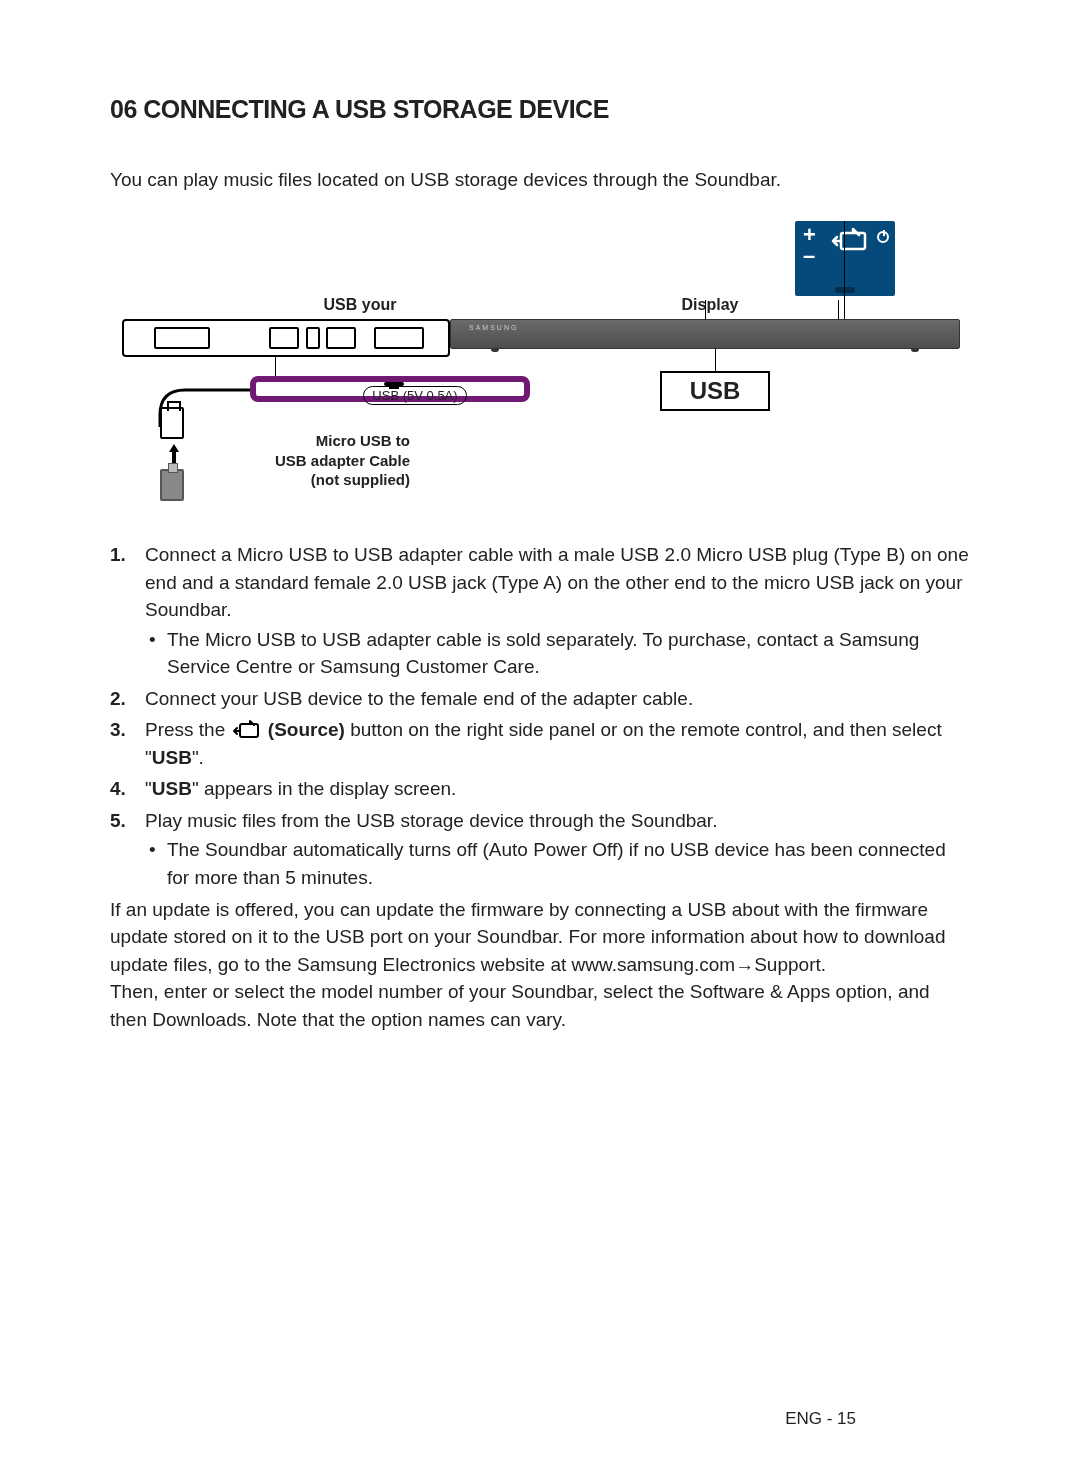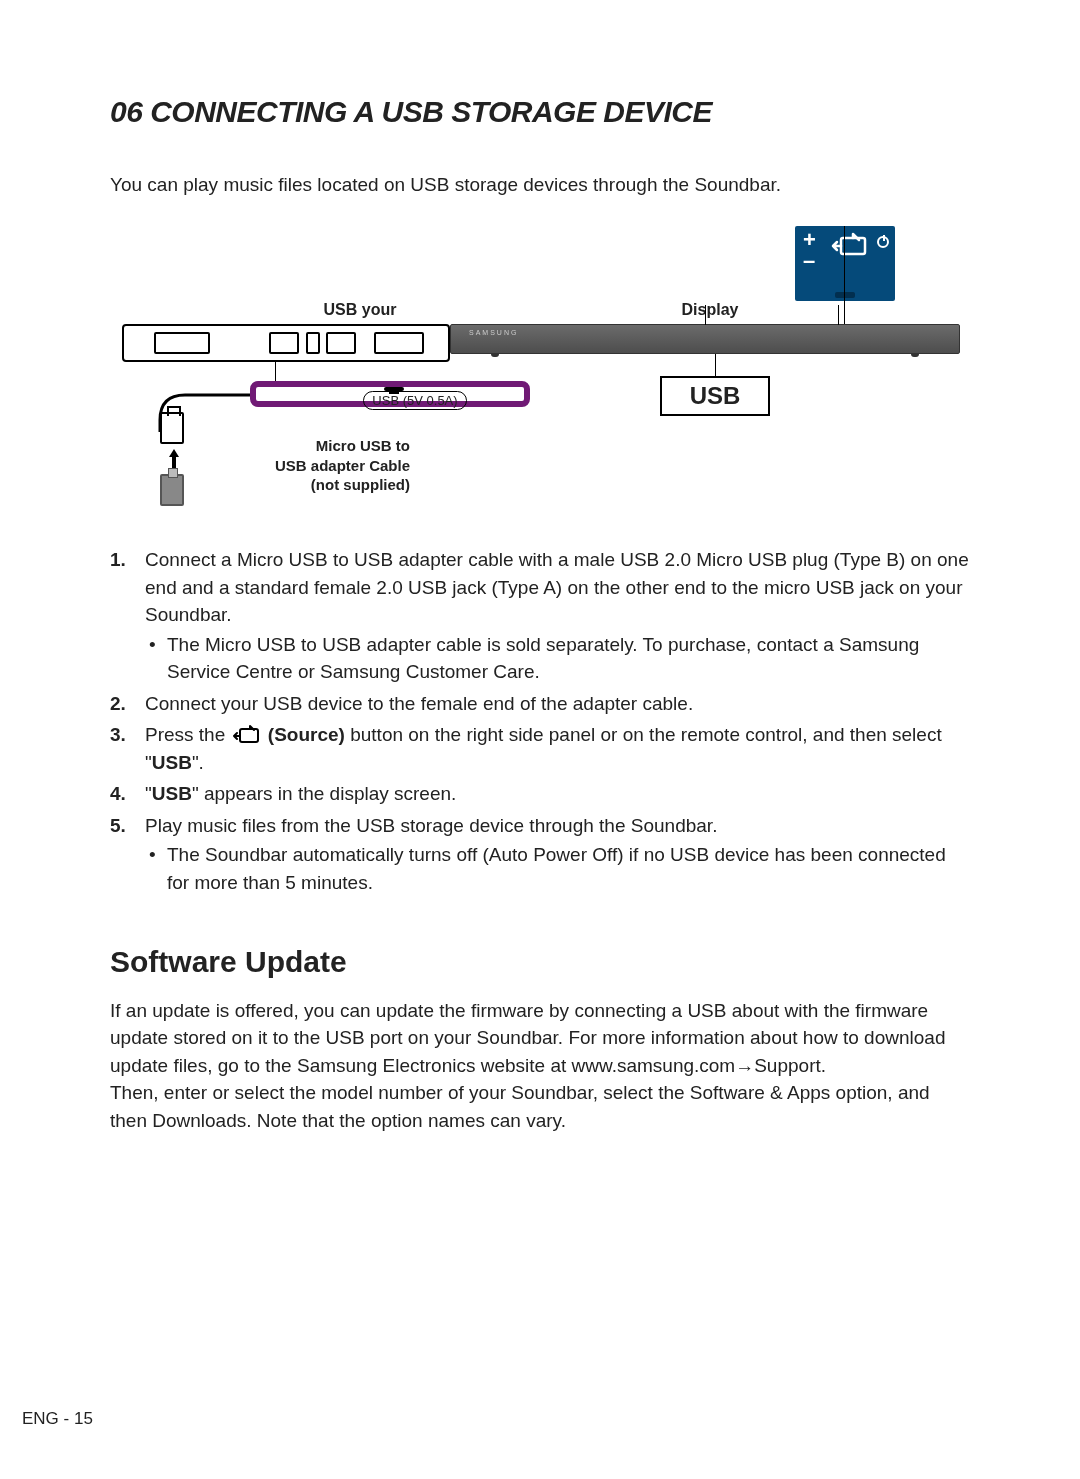--- a/index.html
+++ b/index.html
@@ -1,18 +1,18 @@
 <!DOCTYPE html>
 <html><head>
 <meta charset="utf-8">
 <style>
   * { box-sizing: border-box; margin: 0; padding: 0; }
   html, body { width: 1080px; height: 1479px; background: #fff; font-family: Arial, Helvetica, sans-serif; color: #222; }
   .page { width: 1080px; height: 1479px; padding: 95px 110px 40px 110px; position: relative; }
-  h1 { font-size: 30px; font-weight: 800; letter-spacing: -0.5px; margin-bottom: 45px; font-stretch: condensed; font-style: italic; }
+  h1 { font-size: 25px; font-weight: 800; letter-spacing: -0.5px; margin-bottom: 45px; font-stretch: condensed; }
   .intro { font-size: 19px; margin-bottom: 30px; }
 
   
   .diagram { position: relative; width: 100%; height: 300px; margin-bottom: 20px; }
 
   
   .remote-inset { position: absolute; right: 75px; top: 0; width: 100px; height: 75px; background: #054a7a; border-radius: 2px; }
   .remote-inset .dash { position: absolute; left: 8px; top: 35px; color: #fff; font-weight: 700; font-size: 22px; line-height: 0; }
   .remote-inset .plus { position: absolute; left: 8px; top: 14px; color: #fff; font-weight: 700; font-size: 22px; line-height: 0; }
   .remote-inset .src-icon { position: absolute; left: 36px; top: 6px; width: 38px; height: 26px; }
@@ -72,21 +72,21 @@
   ul.bullets > li { position: relative; padding-left: 22px; font-size: 19px; line-height: 1.45; }
   ul.bullets > li::before { content: "•"; position: absolute; left: 4px; top: 0; }
   .b { font-weight: 700; }
 
   .source-icon-inline { display: inline-block; vertical-align: -4px; width: 28px; height: 20px; margin: 0 2px; }
 
   h2 { font-size: 30px; font-weight: 800; margin-top: 48px; margin-bottom: 18px; font-stretch: condensed; }
   .sw-lead { font-size: 19px; font-weight: 700; margin-bottom: 6px; }
   .sw-body { font-size: 19px; line-height: 1.45; }
 
-  .footer { position: absolute; bottom: 50px; left: 0; width: 856px; text-align: left; font-size: 17px; padding-left: 22px; }
+  .footer { position: absolute; bottom: 50px; left: 0; width: 856px; text-align: right; font-size: 17px; padding-left: 22px; }
 </style>
 </head>
 <body>
 
 <div class="page">
 
   <h1>06 CONNECTING A USB STORAGE DEVICE</h1>
   <p class="intro">You can play music files located on USB storage devices through the Soundbar.</p>
 
   <div class="diagram">
@@ -172,18 +172,17 @@
       <span>"</span><span class="b">USB</span><span>" appears in the display screen.</span>
     </li>
     <li>
       <span>Play music files from the USB storage device through the Soundbar.</span>
       <ul class="bullets">
         <li>The Soundbar automatically turns off (Auto Power Off) if no USB device has been connected for more than 5 minutes.</li>
       </ul>
     </li>
   </ol>
 
-  <h2>Software Update</h2>
   <p class="sw-body">If an update is offered, you can update the firmware by connecting a USB about with the firmware update stored on it to the USB port on your Soundbar. For more information about how to download update files, go to the Samsung Electronics website at www.samsung.com→Support.</p>
   <p class="sw-body">Then, enter or select the model number of your Soundbar, select the Software &amp; Apps option, and then Downloads. Note that the option names can vary.</p>
 
   <div class="footer">ENG - 15</div>
 </div>
 
 </body></html>

